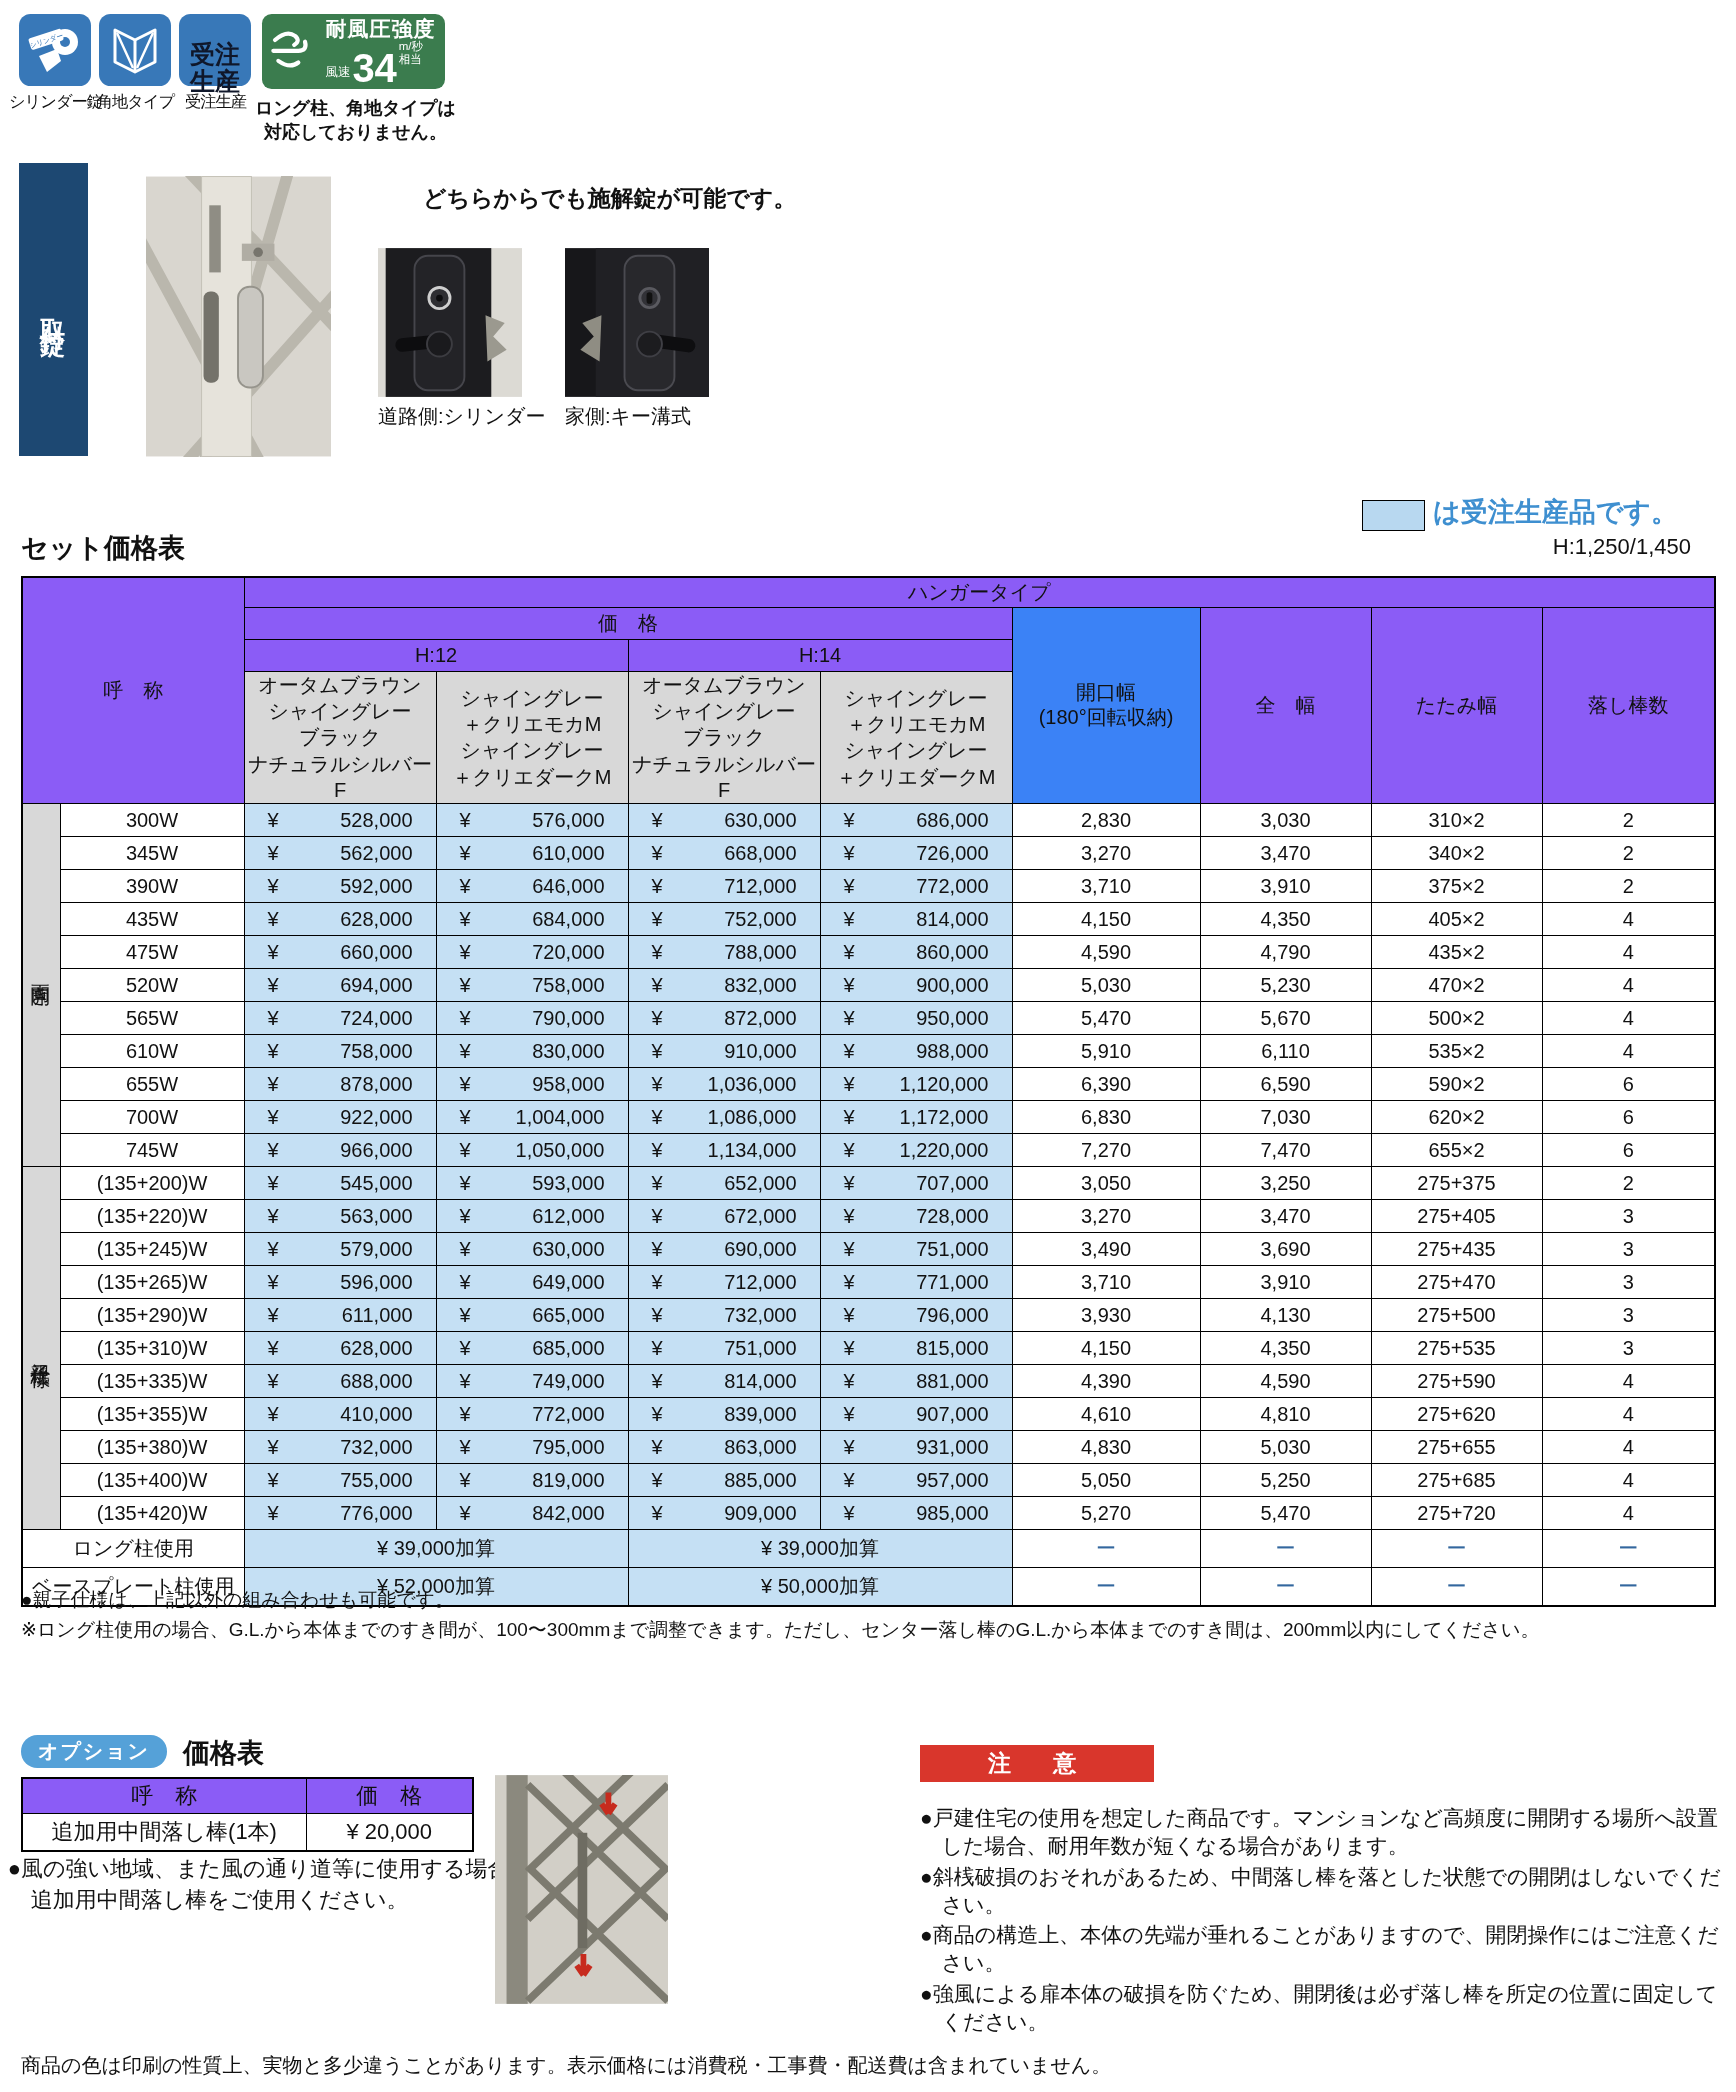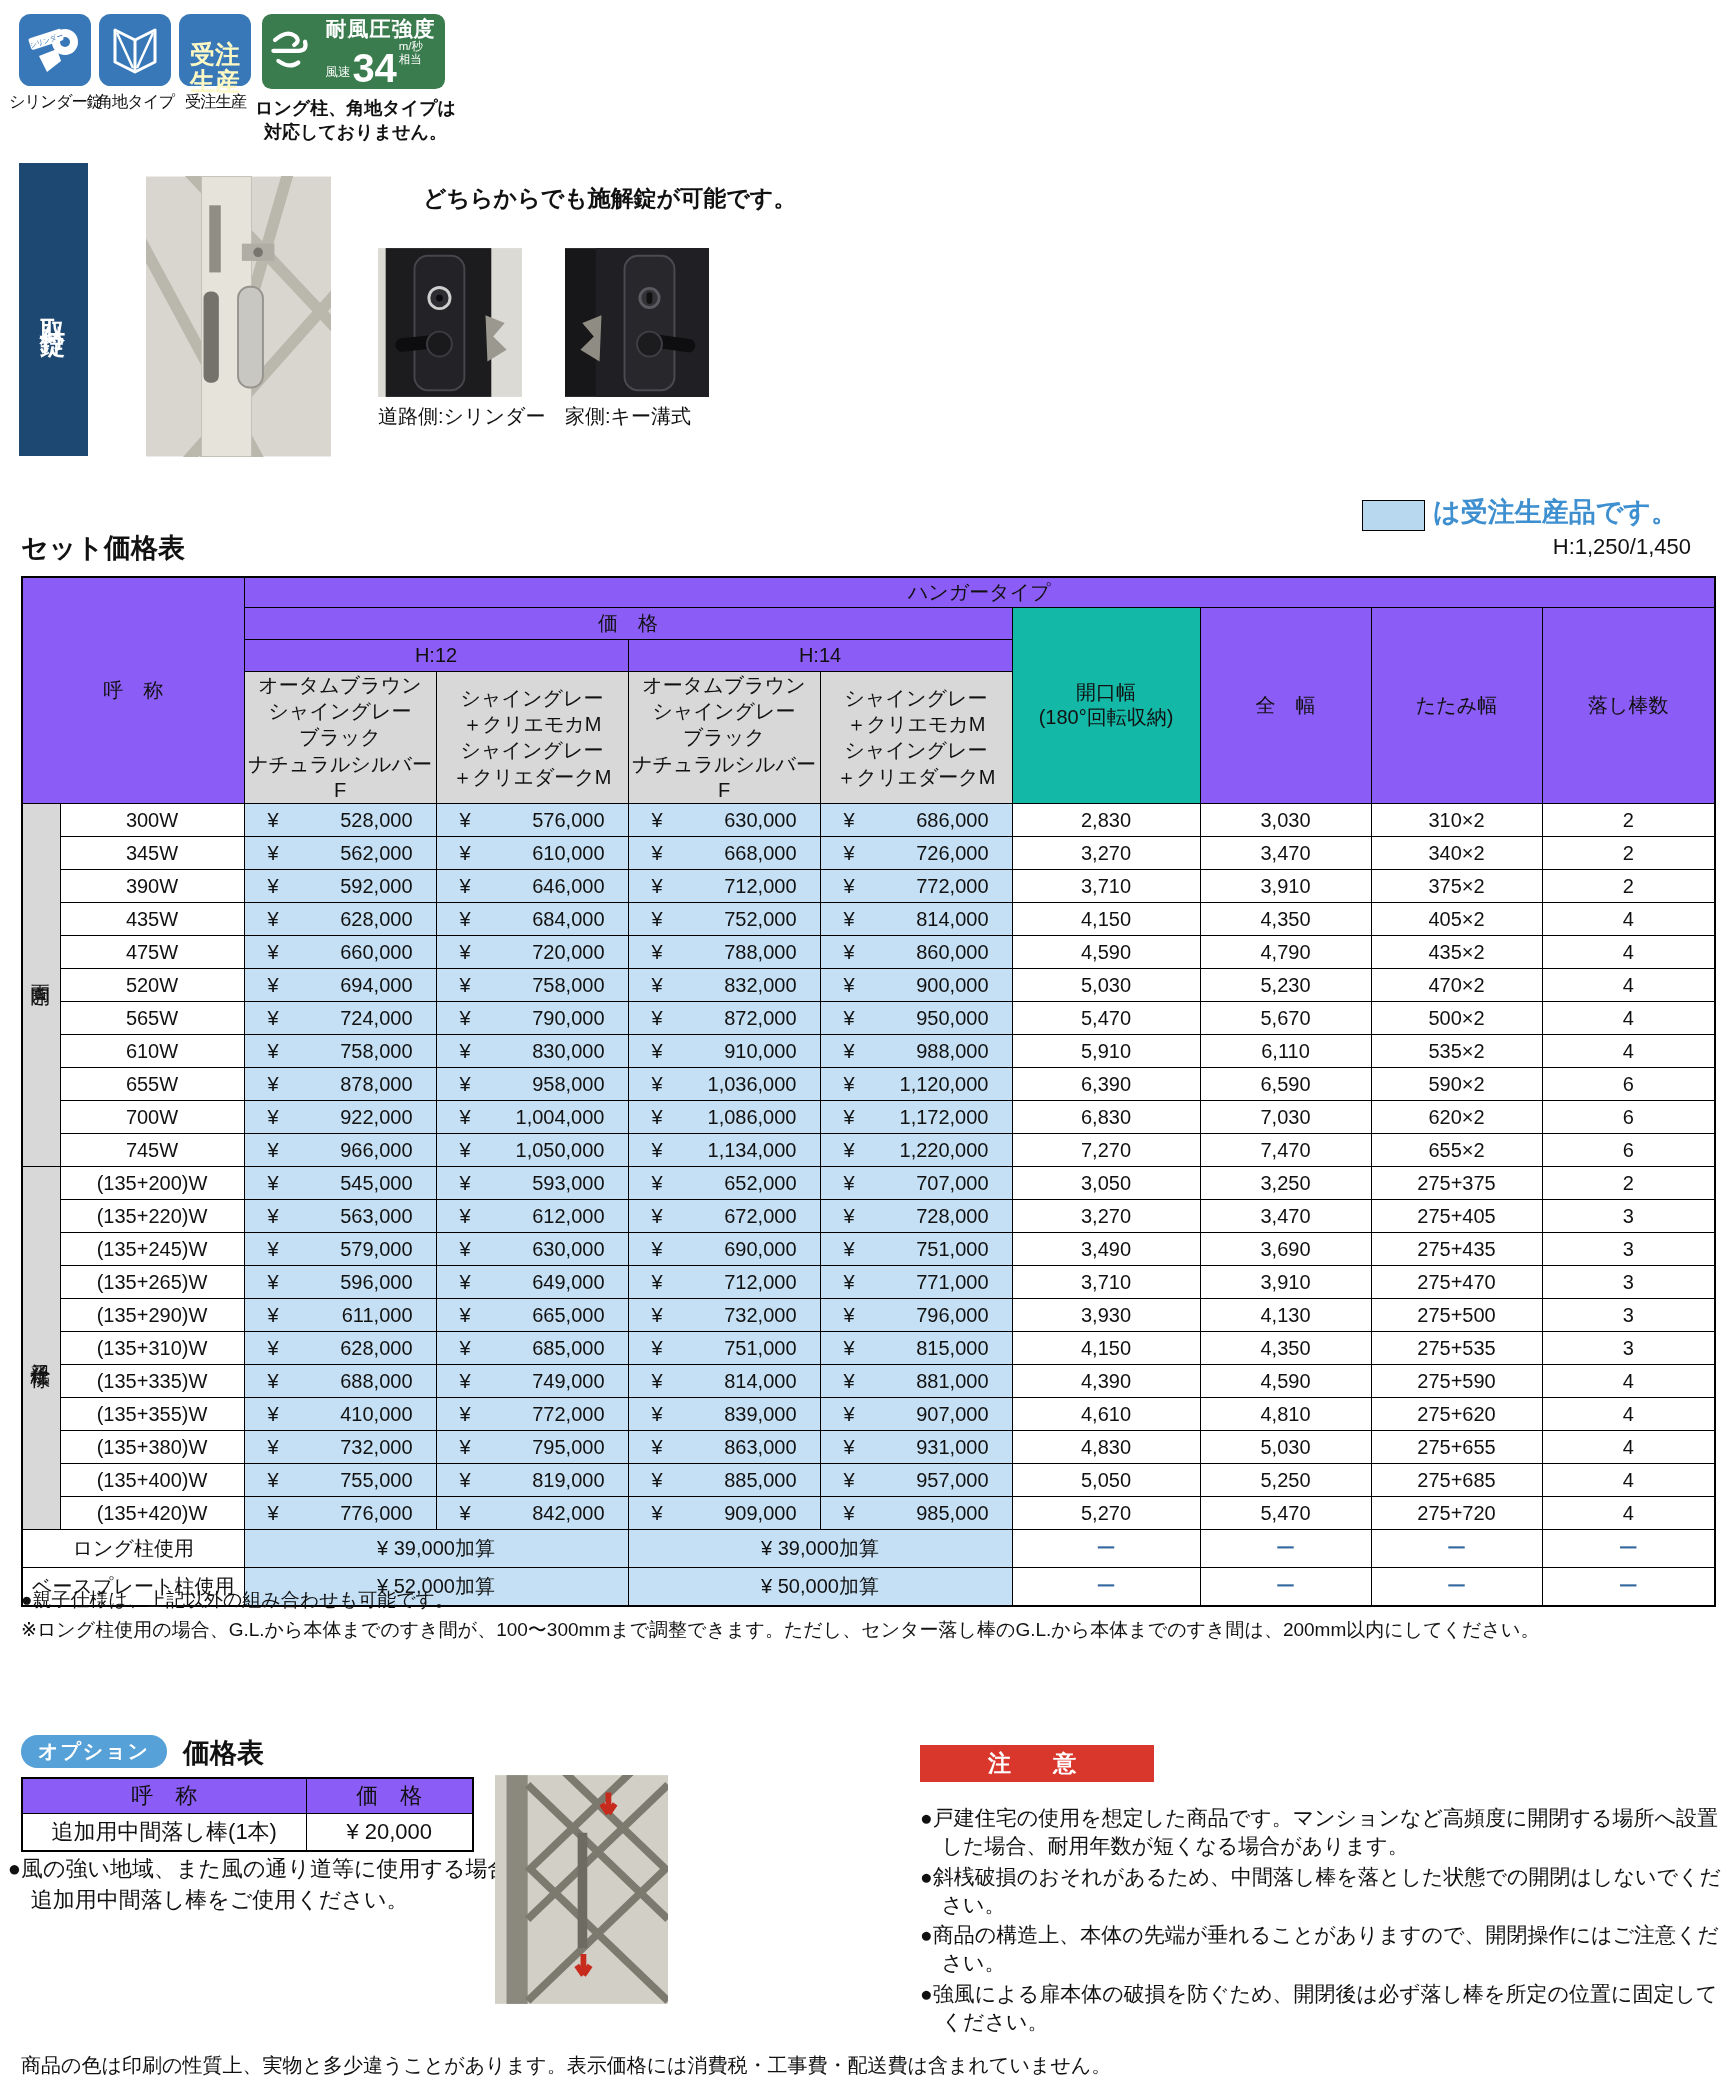--- a/index.html
+++ b/index.html
@@ -8,21 +8,21 @@
     font-family:"Liberation Sans","DejaVu Sans",sans-serif;color:#111;
     -webkit-font-smoothing:antialiased;
   }
   .abs{position:absolute;}
   .pre{white-space:pre-line;}
   .vtext{writing-mode:vertical-rl;text-orientation:upright;}
 
   
   .badge-sq{width:72px;height:72px;border-radius:11.5px;background:#3878b8;display:flex;align-items:center;justify-content:center;}
   .badge-label{font-size:16.3px;text-align:center;width:125px;letter-spacing:-1px;}
-  .badge-order-text{color:#fef9c3;font-weight:bold;font-size:25px;line-height:1.08;text-align:center;margin-top:36px;}
+  .badge-order-text{color:#0f172a;font-weight:bold;font-size:25px;line-height:1.08;text-align:center;margin-top:36px;}
   .wind-box{width:183px;height:75px;border-radius:9.6px;background:#3b7c4e;display:flex;align-items:center;padding:0 7.7px;box-sizing:border-box;}
   .wind-right{color:#fff;margin-left:5.8px;}
   .wind-title{font-size:21px;font-weight:bold;letter-spacing:1px;line-height:1.05;}
   .wind-row{display:flex;align-items:flex-end;}
   .wind-prefix{font-size:12.5px;margin-bottom:4.8px;}
   .wind-value{font-size:40px;font-weight:bold;line-height:0.9;margin:0 1.9px;}
   .wind-units{font-size:11.5px;line-height:1.15;margin-bottom:19px;}
   .wind-note{font-size:18px;font-weight:600;text-align:center;line-height:1.35;width:221px;}
 
   
@@ -38,21 +38,21 @@
 
   
   .tbl-title{font-size:27px;font-weight:bold;}
   #set-price-table{border-collapse:collapse;table-layout:fixed;width:1695px;border:2.9px solid #000;}
   #set-price-table td{border:1px solid #000;text-align:center;vertical-align:middle;padding:0;font-size:20px;overflow:hidden;}
   #set-price-table tr.hr1{height:30px;} #set-price-table tr.hr2{height:32px;}
   #set-price-table tr.hr3{height:32px;} #set-price-table tr.hr4{height:110px;}
   #set-price-table tr.data-row{height:33px;} #set-price-table tr.extra-row{height:38px;}
   .hdr{background:#8b5cf6;font-size:19px;}
   .hdr-colors{background:#d8d8d8;font-size:16px;line-height:1.32;}
-  .hdr-open{background:#14b8a6;font-size:18px;line-height:1.25;}
+  .hdr-open{background:#3b82f6;font-size:18px;line-height:1.25;}
   .group-cell{background:#d8d8d8;}
   .group-cell .vtext{font-size:20px;letter-spacing:1.9px;}
   .name-cell{background:#fff;font-size:21px;}
   .price-cell{background:#c5e0f4;}
   .price-flex{display:flex;justify-content:space-between;align-items:center;padding:0 23px;}
   .price-center{text-align:center;}
   .spec-cell{background:#fff;font-size:21px;}
   .dash{color:#33679e;}
   tr.sep-top td{border-top:2.9px solid #000;}
   .notes-block{font-size:19px;line-height:1.38;}

